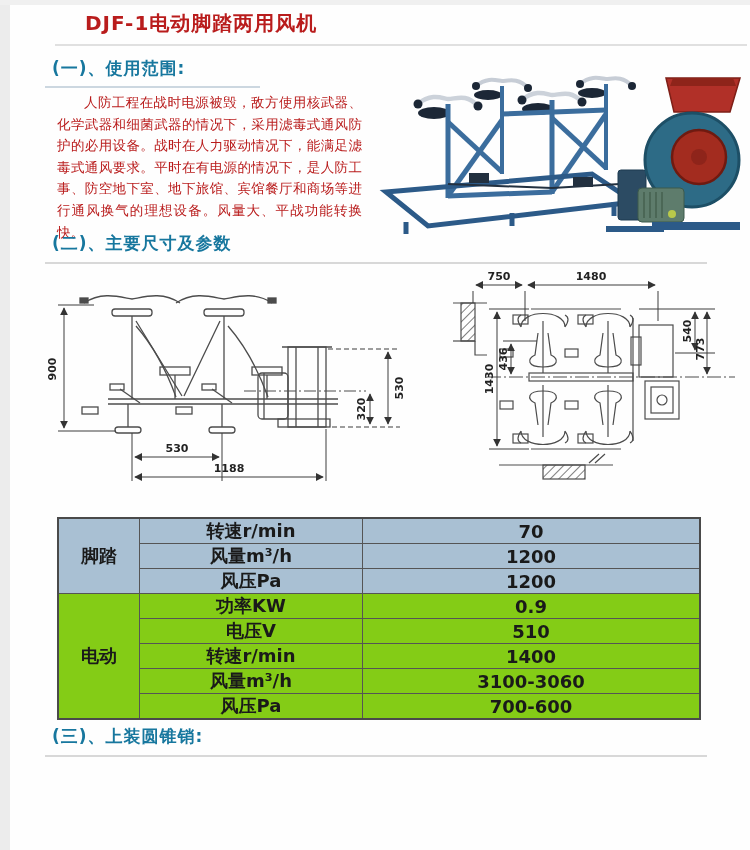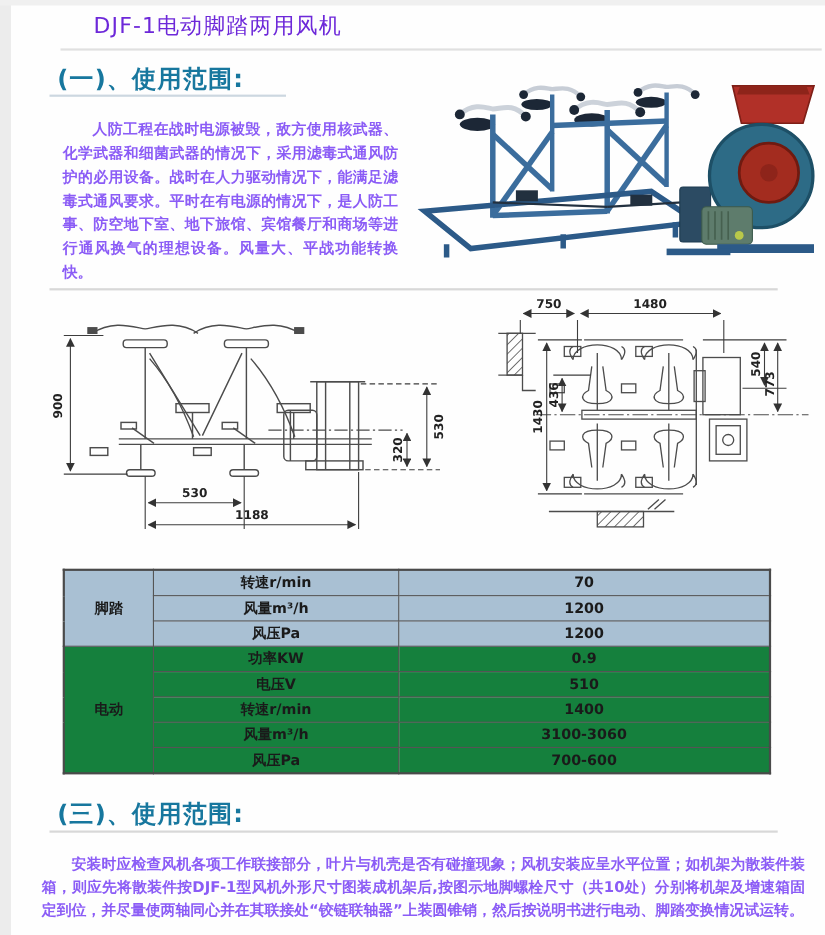--- a/index.html
+++ b/index.html
@@ -3,57 +3,57 @@
 <meta charset="utf-8">
 <style>
   html,body{margin:0;padding:0;background:#ffffff;}
   .page{
     position:relative;width:750px;height:850px;background:#fefefe;overflow:hidden;
     font-family:"DejaVu Sans","Liberation Sans",sans-serif;color:#222;
   }
   .edge-left{position:absolute;left:0;top:0;width:10px;height:850px;background:#ececec;}
   .edge-top{position:absolute;left:0;top:0;width:750px;height:5px;background:#f0f0f0;}
   .doc-title{
-    position:absolute;left:85px;top:10px;font-size:20px;font-weight:400;
-    color:#6d28d9;letter-spacing:1px;white-space:nowrap;
+    position:absolute;left:85px;top:10px;font-size:20px;font-weight:700;
+    color:#b91c1c;letter-spacing:1px;white-space:nowrap;
   }
   .rule{position:absolute;height:2px;background:#dcdcdc;}
   .rule-title{left:55px;top:44px;width:692px;background:#e0e0e0;}
   .rule-s1{left:45px;top:86px;width:215px;background:#ccd7e0;}
   .rule-s2{left:45px;top:262px;width:662px;background:#d8d8d8;}
   .rule-s3{left:45px;top:755px;width:662px;background:#d8d8d8;}
   .sec-heading{
-    position:absolute;font-size:22px;font-weight:700;color:#17779e;
+    position:absolute;font-size:17px;font-weight:700;color:#17779e;
     letter-spacing:1px;white-space:nowrap;
   }
   .h-s1{left:52px;top:57px;}
   .h-s2{left:52px;top:232px;}
   .h-s3{left:52px;top:725px;}
   .para{
-    position:absolute;font-size:13.5px;font-weight:700;color:#8b5cf6;
-    text-align:justify;text-indent:2em;margin-top:16px;
+    position:absolute;font-size:13.5px;font-weight:400;color:#b91c1c;
+    text-align:justify;text-indent:2em;
   }
   .para-1{left:57px;top:92px;width:305px;line-height:21.6px;}
   .para-3{left:38px;top:760px;width:694px;line-height:21px;}
   .photo{position:absolute;left:352px;top:56px;width:394px;height:180px;}
   .draw-side{position:absolute;left:32px;top:281px;width:395px;height:218px;}
   .draw-top{position:absolute;left:443px;top:263px;width:302px;height:245px;}
   table.spec{
     position:absolute;left:57px;top:517px;width:640px;border-collapse:collapse;
     border:2px solid #4a4a4a;table-layout:fixed;
   }
   table.spec td{
-    border:1px solid #555;height:22px;font-size:13px;font-weight:700;
+    border:1px solid #555;height:22px;font-size:18px;font-weight:700;
     color:#1a1a1a;text-align:center;padding:0;
   }
   td.group-cell{width:80px;}
   td.param-cell{width:222px;}
   td.value-cell{width:336px;}
   tr.row-pedal td{background:#a9c0d3;}
-  tr.row-motor td{background:#15803d;}
+  tr.row-motor td{background:#84cc16;}
   svg text{font-family:"DejaVu Sans","Liberation Sans",sans-serif;font-weight:700;fill:#222;}
   svg .dim-t{font-size:11px;}
 </style>
 </head>
 <body>
 
 <div class="page">
   <div class="edge-left"></div>
   <div class="edge-top"></div>
 
@@ -131,20 +131,21 @@
           <line x1="298" y1="136" x2="298" y2="162"></line>
         <line x1="304" y1="136" x2="304" y2="162"></line>
           <line x1="310" y1="136" x2="310" y2="162"></line>
       </g>
       <circle cx="320" cy="158" r="4" fill="#b9c94a"></circle>
       <rect x="300" y="166" width="88" height="8" fill="#2c5a88"></rect>
       <rect x="254" y="170" width="58" height="6" fill="#2c5a88"></rect>
     </g>
   </svg>
 
+  <div class="sec-heading h-s2">(二)、主要尺寸及参数</div>
   <div class="rule rule-s2"></div>
 
   <svg class="draw-side" viewBox="0 0 395 218">
     <defs>
       <marker id="ar1" viewBox="0 0 10 10" refX="9" refY="5" markerWidth="8" markerHeight="8" orient="auto-start-reverse">
         <path d="M0,0 L10,5 L0,10 z" fill="#333"></path>
       </marker>
     </defs>
     <g stroke="#4c4c4c" stroke-width="1.3" fill="none">
       <path d="M52,22 C70,10 88,16 100,18 C112,16 130,10 148,22"></path>
@@ -314,16 +315,15 @@
         <td class="param-cell">风量m³/h</td>
         <td class="value-cell">3100-3060</td>
       </tr>
       <tr class="row-motor">
         <td class="param-cell">风压Pa</td>
         <td class="value-cell">700-600</td>
       </tr>
     </tbody>
   </table>
 
-  <div class="sec-heading h-s3">(三)、使用范围:</div>
+  <div class="sec-heading h-s3">(三)、上装圆锥销:</div>
   <div class="rule rule-s3"></div>
-  <div class="para para-3">安装时应检查风机各项工作联接部分，叶片与机壳是否有碰撞现象；风机安装应呈水平位置；如机架为散装件装箱，则应先将散装件按DJF-1型风机外形尺寸图装成机架后,按图示地脚螺栓尺寸（共10处）分别将机架及增速箱固定到位，并尽量使两轴同心并在其联接处“铰链联轴器”上装圆锥销，然后按说明书进行电动、脚踏变换情况试运转。</div>
 </div>
 
 </body></html>

